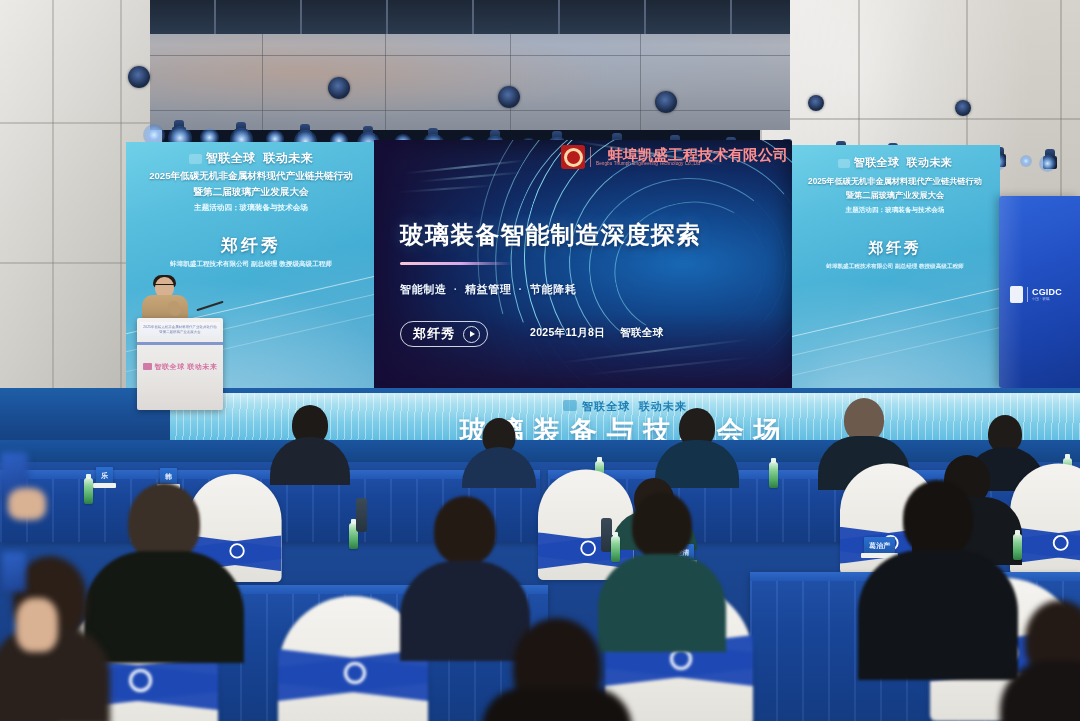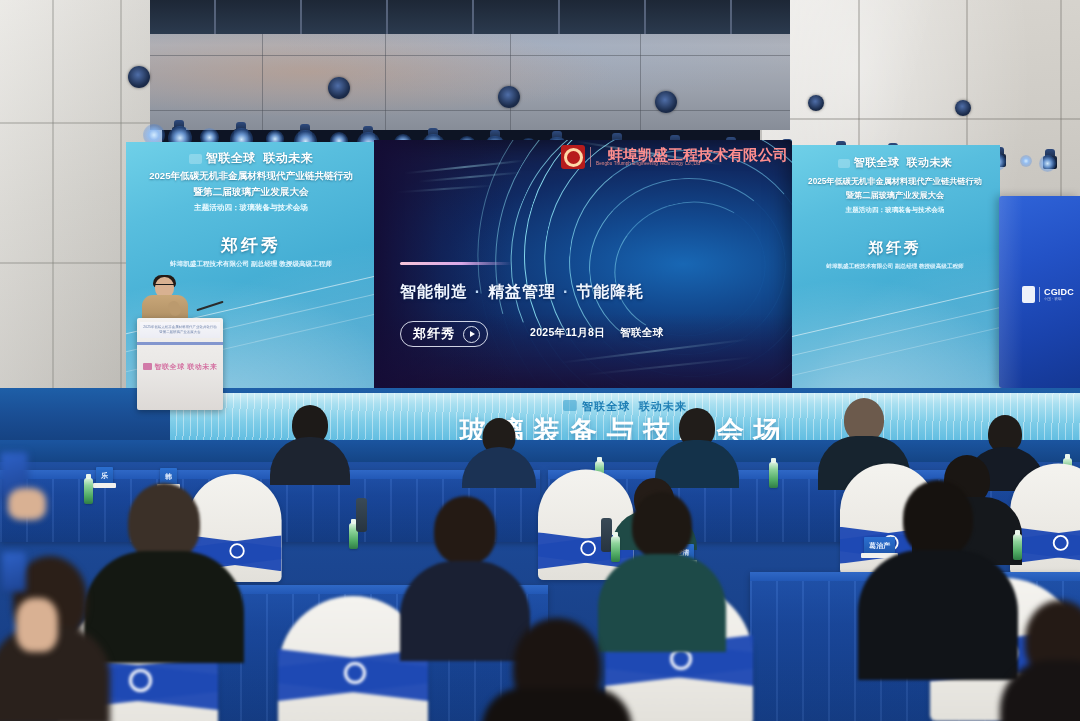--- a/index.html
+++ b/index.html
@@ -162,21 +162,21 @@
   .led-title{
     position:absolute;left:26px;top:79px;color:#ffffff;font-size:24px;font-weight:700;
     letter-spacing:.045em;white-space:nowrap;
     text-shadow:0 2px 6px rgba(0,20,60,.8),0 0 14px rgba(120,200,255,.35);
   }
   .led-rule{
     position:absolute;left:26px;top:122px;width:112px;height:3px;border-radius:2px;
     background:linear-gradient(90deg,#f7c5d8,#d9a8e8 55%,rgba(180,150,230,0));
   }
   .led-keywords{
-    position:absolute;left:26px;top:142px;color:#f2f7ff;font-size:16px;font-weight:700;
+    position:absolute;left:26px;top:142px;color:#f2f7ff;font-size:11px;font-weight:700;
     letter-spacing:.06em;white-space:nowrap;text-shadow:0 1px 3px rgba(0,25,70,.8);
   }
   .led-keywords em{font-style:normal;color:#bcd8f5;margin:0 7px;}
   .led-pill{
     position:absolute;left:26px;top:181px;height:24px;padding:0 7px 0 12px;
     border:1.4px solid rgba(240,245,255,.85);border-radius:14px;
     display:flex;align-items:center;gap:7px;
   }
   .led-pill .nm{color:#fff;font-size:13px;font-weight:700;letter-spacing:.09em;white-space:nowrap;}
   .led-pill .play{
@@ -268,21 +268,21 @@
 
   
   .cgidc{
     position:absolute;left:999px;top:196px;width:81px;height:192px;
     background:linear-gradient(160deg,#2f63d8 0%,#2352c6 35%,#1a43ad 70%,#143793 100%);
     border-radius:3px 0 0 3px;overflow:hidden;
     box-shadow:-3px 0 8px rgba(0,0,0,.25);
   }
   .cgidc .sheen{position:absolute;left:-10%;top:0;width:40%;height:100%;background:linear-gradient(90deg,rgba(255,255,255,.16),rgba(255,255,255,0));}
   .cgidc .lg{
-    position:absolute;left:23px;top:90px;display:flex;align-items:center;gap:4px;
+    position:absolute;left:11px;top:90px;display:flex;align-items:center;gap:4px;
   }
   .cgidc .mark{width:13px;height:17px;border-radius:2px;background:rgba(255,255,255,.92);}
   .cgidc .bar{width:1px;height:15px;background:rgba(255,255,255,.55);}
   .cgidc .txt{line-height:1.1;}
   .cgidc .t1{color:#fff;font-size:9px;font-weight:700;letter-spacing:.02em;white-space:nowrap;}
   .cgidc .t2{color:rgba(255,255,255,.7);font-size:3.4px;white-space:nowrap;letter-spacing:.04em;}
 
   
   .floor{
     position:absolute;left:0;top:462px;width:1080px;height:259px;
@@ -558,20 +558,21 @@
       <div class="mark">
           <s></s>
         </div>
       <div class="divider"></div>
       <div class="txt">
         <div class="cn">蚌埠凯盛工程技术有限公司</div>
         <div class="en">Bengbu Triumph Engineering Technology Co.,Ltd</div>
       </div>
     </div>
 
+    <div class="led-title">玻璃装备智能制造深度探索</div>
     <div class="led-rule"></div>
 
     <div class="led-keywords">
       <span>智能制造</span><em>·</em><span>精益管理</span><em>·</em><span>节能降耗</span>
     </div>
 
     <div class="led-pill">
       <span class="nm">郑纤秀</span>
       <span class="play">
           <i></i>

